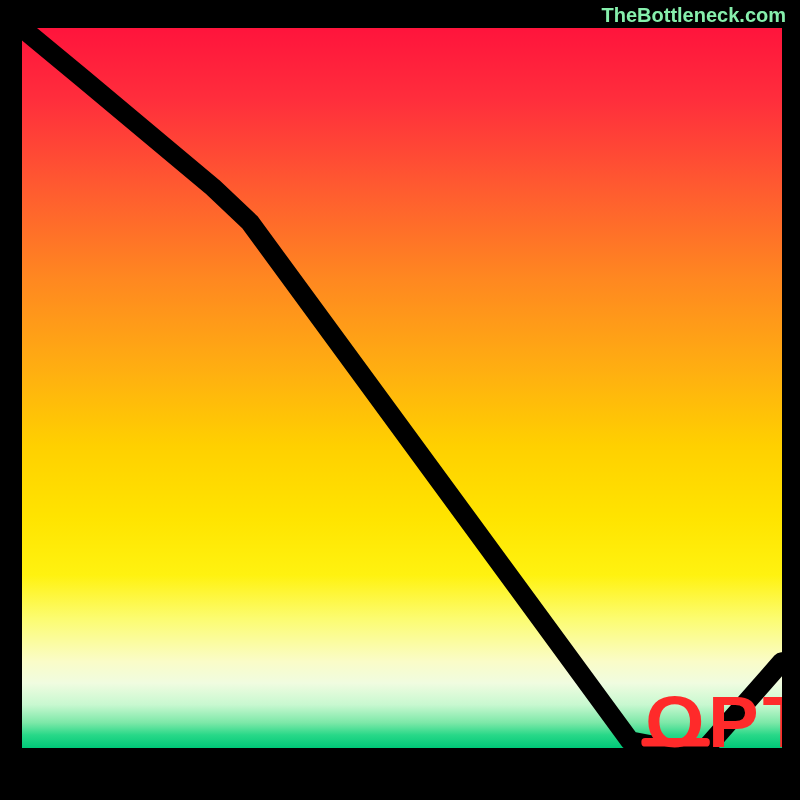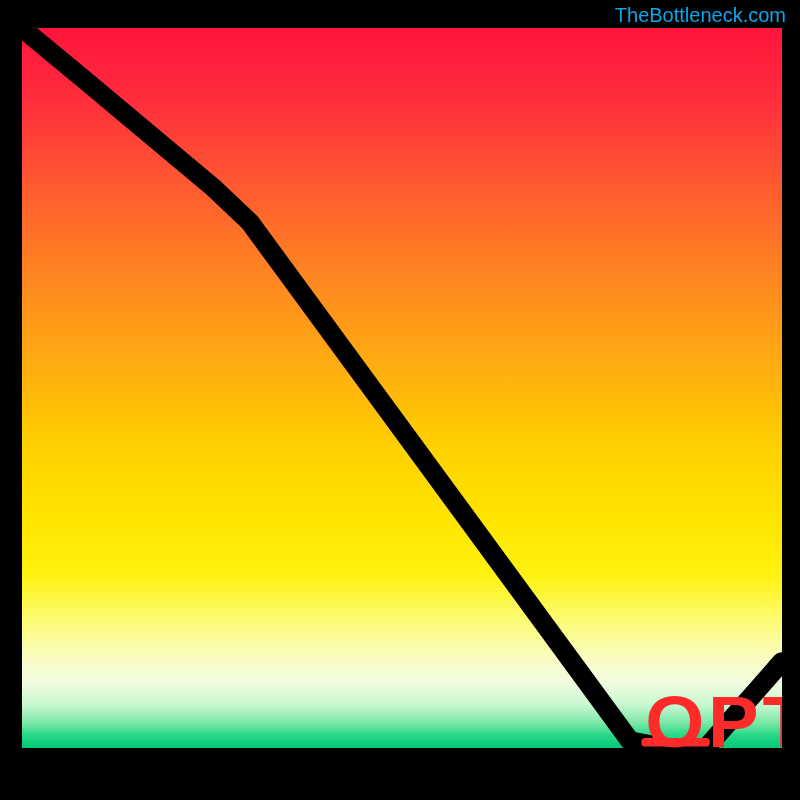--- a/index.html
+++ b/index.html
@@ -8,23 +8,23 @@
     height: 800px;
     background: #000;
     font-family: Arial, sans-serif;
     position: relative;
     overflow: hidden;
   }
   .watermark {
     position: absolute;
     top: 4px;
     right: 14px;
-    color: #0ea5e9;
+    color: #86efac;
     font-size: 20px;
-    font-weight: 400;
+    font-weight: 700;
     z-index: 10;
   }
   .plot-area {
     position: absolute;
     left: 22px;
     top: 28px;
     width: 760px;
     height: 720px;
     background: linear-gradient(to bottom,
       #ff143c 0%,

